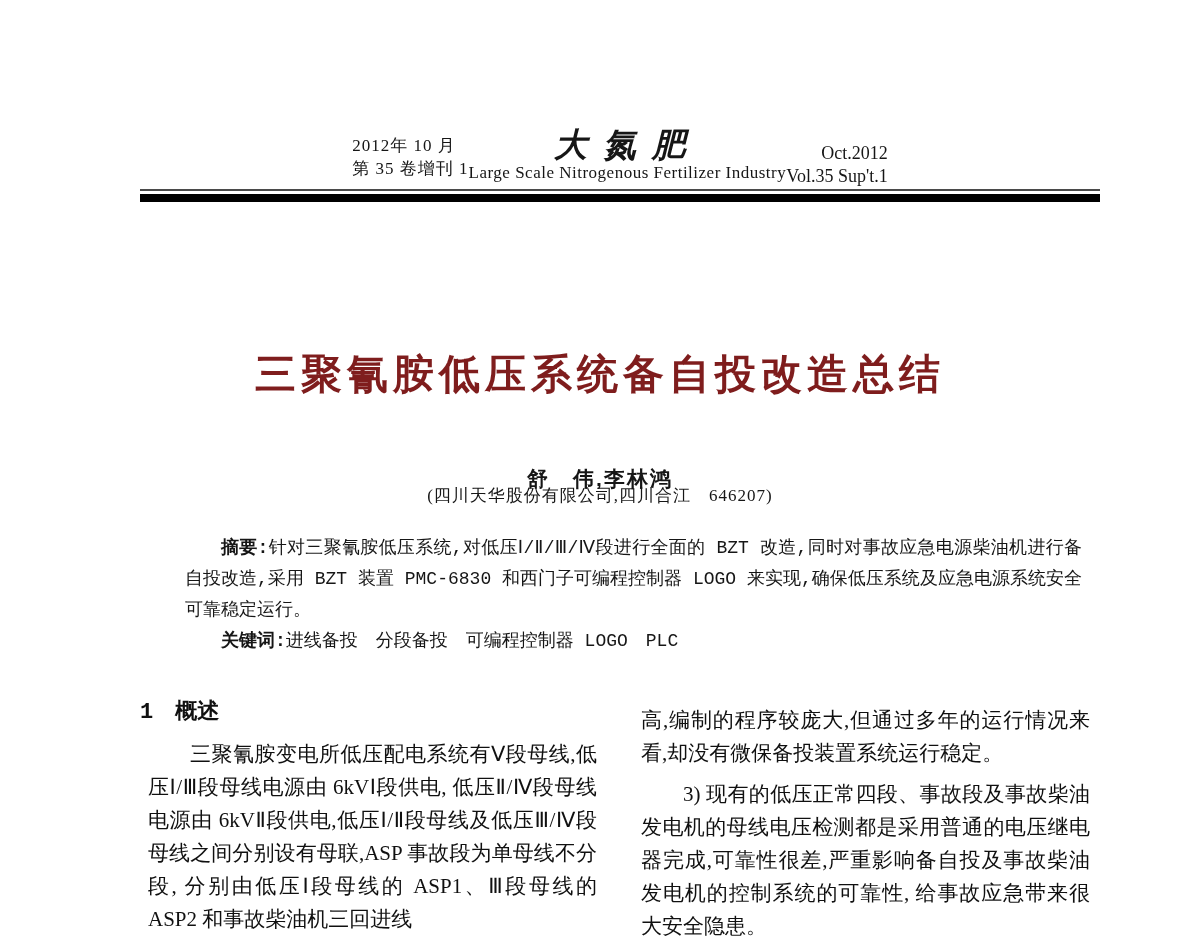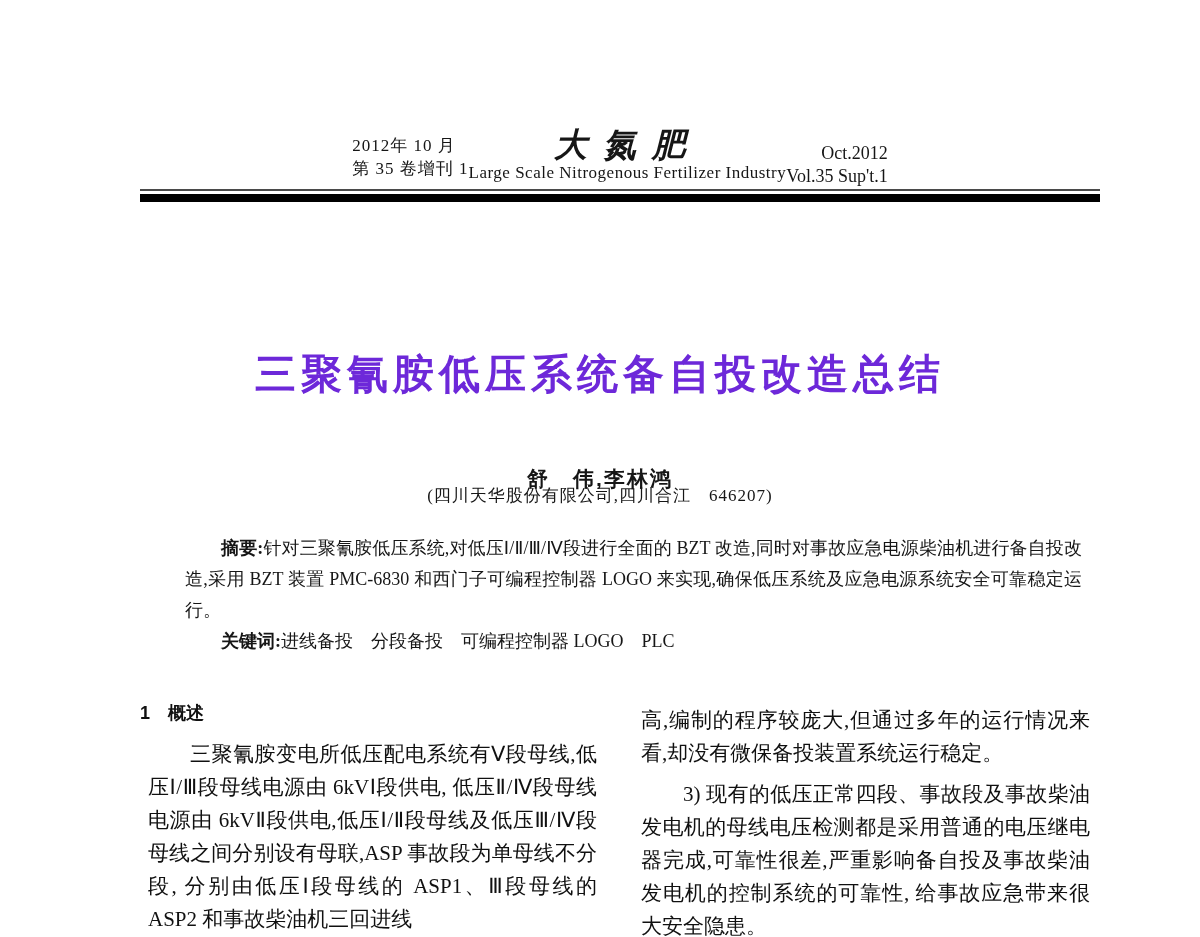--- a/index.html
+++ b/index.html
@@ -39,21 +39,21 @@
   
   .title {
     position: absolute;
     top: 347px; left: 0; width: 100%;
     margin: 0;
     text-align: center;
     font-family: "Liberation Sans", sans-serif;
     font-size: 41px;
     font-weight: bold;
     letter-spacing: 5px;
-    color: #6d28d9;
+    color: #7f1d1d;
   }
   .authors {
     position: absolute;
     top: 449px; left: 0; width: 100%;
     text-align: center;
     font-family: "Liberation Sans", sans-serif;
     font-size: 21px;
     font-weight: bold;
     letter-spacing: 2px;
     margin-top: 16px;
@@ -66,43 +66,43 @@
     letter-spacing: 1px;
   }
 
   
   .abstract {
     position: absolute;
     top: 533px; left: 185px; width: 897px;
     font-size: 18px;
     line-height: 31px;
   }
-  .abstract p { margin: 0; }
+  .abstract p { margin: 0; font-family: Liberation Mono, monospace; }
   .abstract-p { text-align: justify; text-indent: 2em; }
   .keywords-p { text-indent: 2em; }
   .bold { font-weight: bold; }
 
   
   .columns {
     position: absolute;
     top: 696px; left: 140px; width: 958px;
     display: flex;
     gap: 28px;
   }
   .col {
     width: 465px;
     font-size: 21px;
     line-height: 33px;
     text-align: justify;
     color: #101010;
   }
   .sec-heading {
     margin: 0 0 4px 0;
-    font-family: Liberation Sans, sans-serif;
-    font-size: 18px;
+    font-family: Liberation Mono, monospace;
+    font-size: 22px;
     font-weight: bold;
     line-height: 34px;
     text-align: left;
   }
   .body-p { margin: 8px; }
   .indent { text-indent: 2em; }
 </style>
 </head>
 <body>
 

